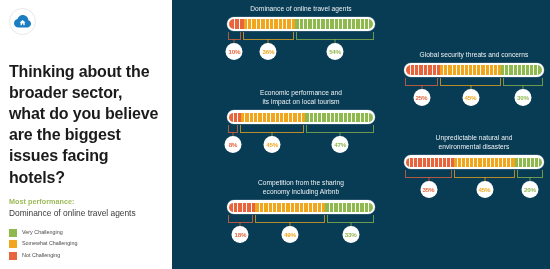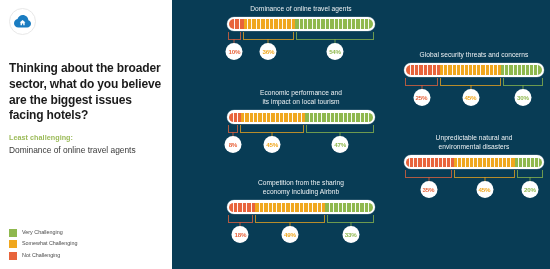--- a/index.html
+++ b/index.html
@@ -18,21 +18,21 @@
   }
   .logo {
     width:27px; height:27px; border-radius:50%;
     border:1px solid #e8e8e8; background:#fff;
     display:flex; align-items:center; justify-content:center;
     margin-bottom:26px;
   }
   .logo svg { display:block; }
 
   .q-title {
-    font-size:12px; font-weight:bold; line-height:1.32;
+    font-size:16px; font-weight:bold; line-height:1.32;
     color:#1b1b1b; letter-spacing:-0.15px; margin-bottom:9px;
     max-width:152px;
   }
   .sub-label {
     font-size:7.2px; font-weight:bold; line-height:1.3;
     margin-bottom:2px; letter-spacing:0.05px;
   }
   .sub-label.most { color:#9cbb59; }
   .sub-label.least { color:#e8734a; }
   .sub-text {
@@ -105,21 +105,21 @@
       <span>
         <svg width="17" height="13" viewBox="0 0 34 26">
           <path d="M9 25 C3.8 25 0 21.1 0 16.4 C0 12.2 3 8.8 7 8.1 C8.2 3.4 12.5 0 17.6 0 C23.6 0 28.5 4.7 28.8 10.6 C31.9 11.5 34 14.3 34 17.6 C34 21.7 30.6 25 26.4 25 Z" fill="#1a7cc1"></path>
           <path d="M17.2 10.2 L11.4 15.1 L13.1 15.1 L13.1 20.6 L15.9 20.6 L15.9 16.9 L18.5 16.9 L18.5 20.6 L21.3 20.6 L21.3 15.1 L23 15.1 Z" fill="#ffffff"></path>
         </svg>
       </span>
     </div>
 
     <div class="q-title">Thinking about the broader sector, what do you believe are the biggest issues facing hotels?</div>
 
-    <div class="sub-label most">Least challenging:</div>
+    <div class="sub-label most">Most performance:</div>
     <div class="sub-text">Dominance of online travel agents</div>
 
 
     <div class="legend" id="legend-root">
         <div class="legend-row">
           <span class="legend-swatch" style="background: rgb(143, 184, 78);"></span>
           <span class="legend-text">Very Challenging</span>
         </div>
         <div class="legend-row">
           <span class="legend-swatch" style="background: rgb(240, 167, 30);"></span>

